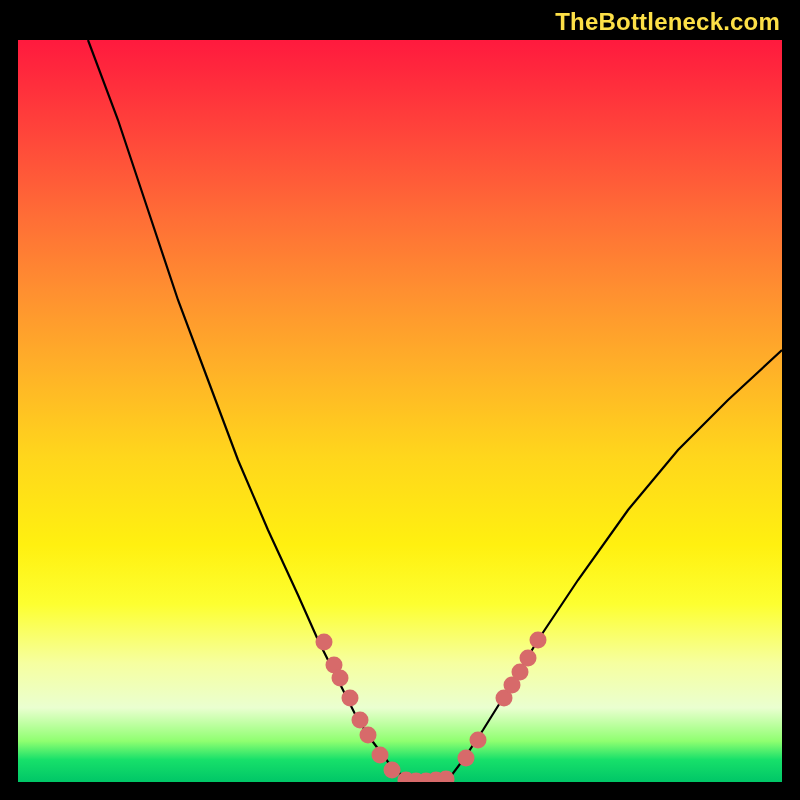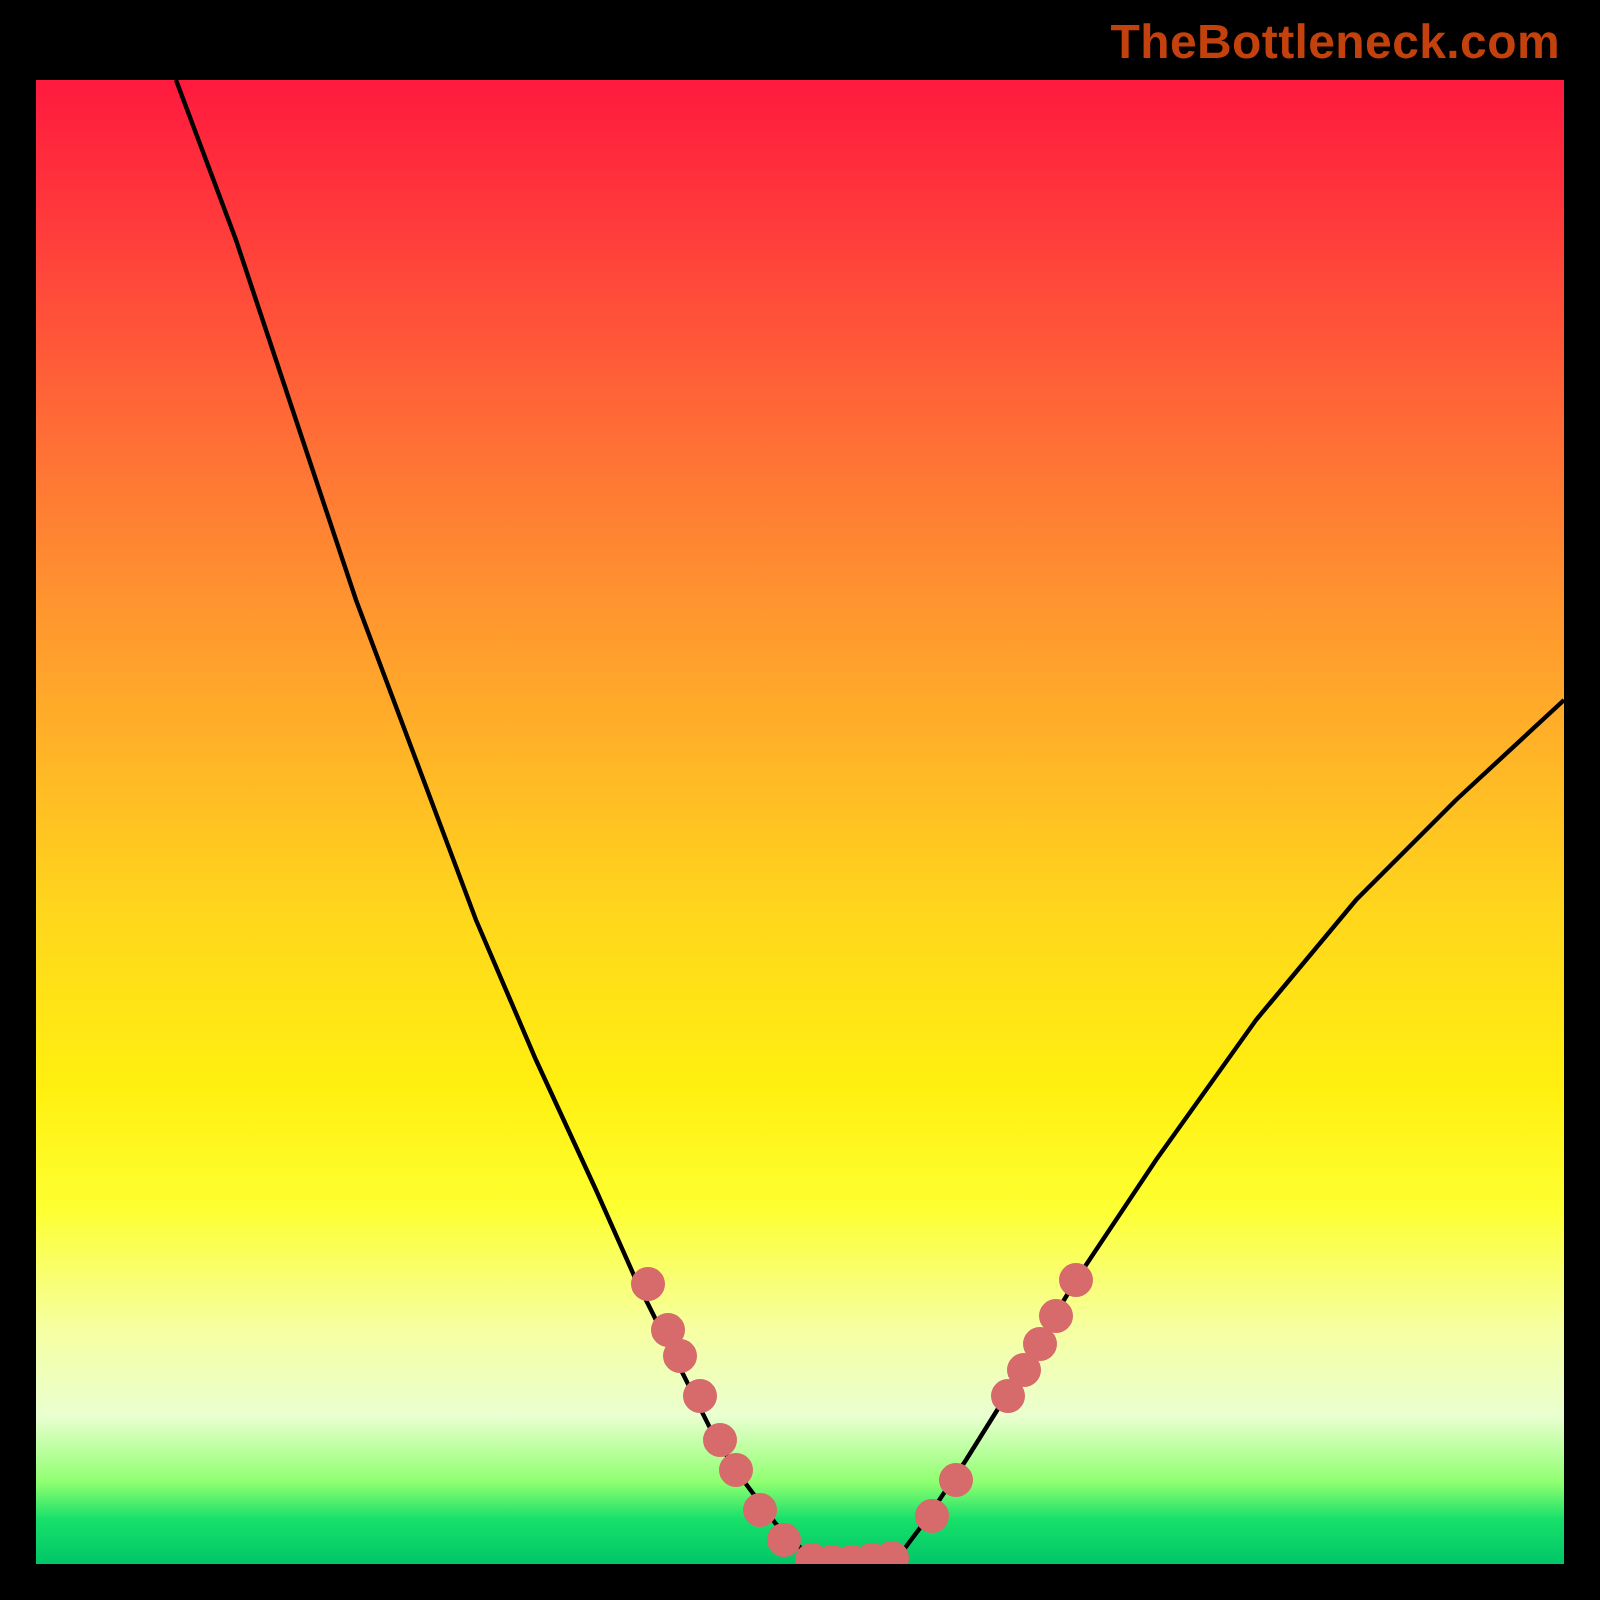--- a/index.html
+++ b/index.html
@@ -28,21 +28,21 @@
       #8fff70 94.5%,
       #17e06a 97%,
       #00c667 100%);
   }
   .watermark {
     position: absolute;
     top: 8px; right: 20px;
     font-family: Arial, Helvetica, sans-serif;
     font-size: 24px;
     font-weight: 600;
-    color: #c2410c;
+    color: #fde047;
     letter-spacing: 0.2px;
   }
   svg.curve {
     position: absolute;
     left: 0; top: 0;
     width: 100%; height: 100%;
   }
   .datadot {
     fill: #d76a6a;
     stroke: none;

